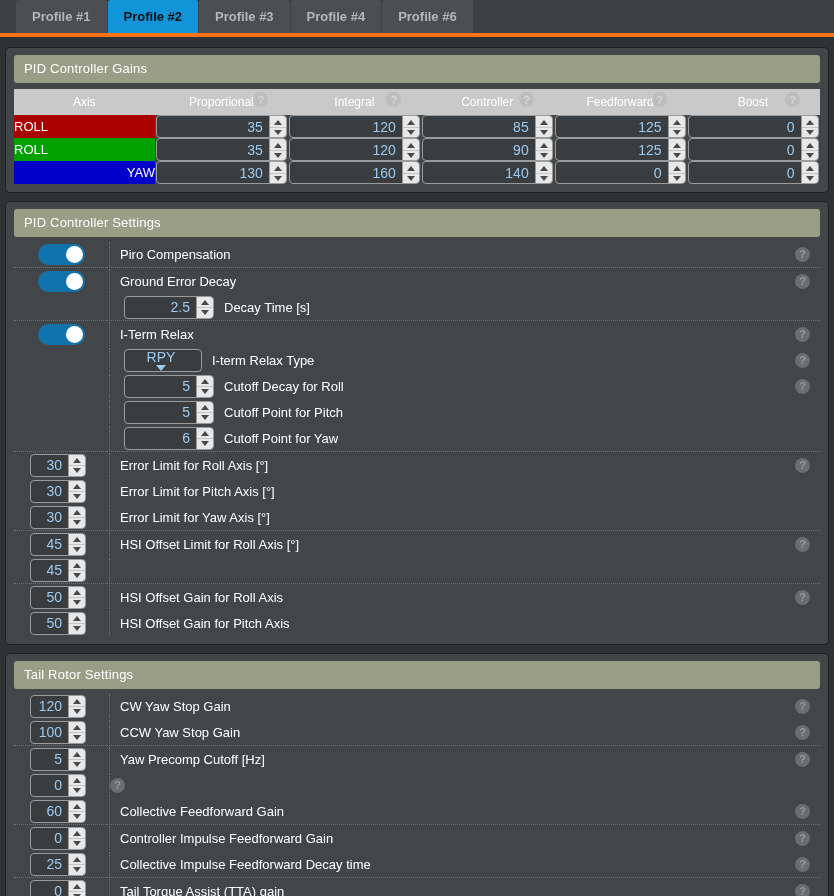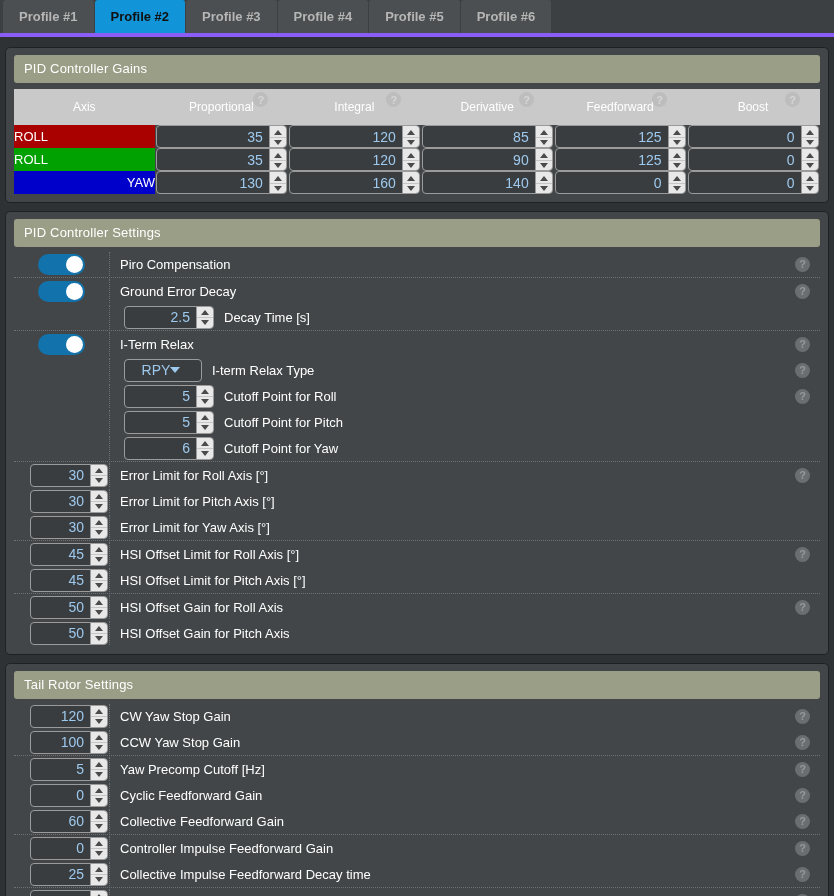--- a/index.html
+++ b/index.html
@@ -12,22 +12,22 @@
     overflow: hidden;
   }
   body { position: relative; }
 
   
   .tabbar {
     height: 37px;
     background: #3d4042;
     display: flex;
     align-items: flex-end;
-    border-bottom: 4px solid #8b5cf6;
-    padding-left: 3px;
+    border-bottom: 4px solid #f97316;
+    padding-left: 16px;
   }
   .tab {
     height: 33px;
     padding: 0 16px;
     display: flex;
     align-items: center;
     justify-content: center;
     font-size: 13px;
     font-weight: bold;
     color: #b6b6b6;
@@ -73,21 +73,21 @@
     width: 100%;
     border-collapse: collapse;
     margin-top: 6px;
     table-layout: fixed;
   }
   table.gains th {
     background: #c9c9c9;
     color: #ffffff;
     font-size: 12px;
     font-weight: normal;
-    height: 36px;
+    height: 26px;
     padding: 0;
     position: relative;
     text-align: center;
     border-right: 1px solid #c9c9c9;
     margin-top: 44px;
   }
   table.gains th .thlabel { display: inline-block; }
   table.gains th .hlp { position: absolute; right: 9px; top: 3px; }
   table.gains td { padding: 0; height: 20px; }
   td.axis {
@@ -173,21 +173,21 @@
   }
   .ctrl-col {
     width: 96px;
     flex: 0 0 96px;
     display: flex;
     align-items: center;
     padding-left: 16px;
     align-self: stretch;
     border-right: 1px dotted #6e7173;
   }
-  .ctrl-col .numbox { width: 78px; }
+  .ctrl-col .numbox { width: 56px; }
   .label {
     color: #ffffff;
     font-size: 13px;
     padding-left: 10px;
     flex: 1 1 auto;
     white-space: nowrap;
   }
   .hlp {
     width: 15px; height: 15px;
     border-radius: 50%;
@@ -241,20 +241,21 @@
     justify-content: center;
     background: #3a3d3f;
     border: 1px solid #9b9b9b;
     border-radius: 4px;
     height: 23px;
     width: 78px;
     color: #9ec9ee;
     font-size: 14px;
     cursor: pointer;
     padding-right: 4px;
+    flex-direction: column;
   }
   .selbox .chev {
     width: 0; height: 0;
     border-left: 5px solid transparent;
     border-right: 5px solid transparent;
     border-top: 6px solid #9ec9ee;
   }
 </style>
 </head>
 <body>
@@ -264,23 +265,20 @@
       <span>Profile #1</span>
     </div>
   <div class="tab active">
       <span>Profile #2</span>
     </div>
   <div class="tab">
       <span>Profile #3</span>
     </div>
   <div class="tab">
       <span>Profile #4</span>
-    </div>
-  <div class="tab">
-      <span>Profile #5</span>
     </div>
   <div class="tab">
       <span>Profile #6</span>
     </div>
 </div>
 
 <div class="page">
 
   <div class="panel">
     <div class="panel-inner">
@@ -293,21 +291,21 @@
             </th>
             <th>
               <span class="thlabel">Proportional</span>
               <span class="hlp">?</span>
             </th>
             <th>
               <span class="thlabel">Integral</span>
               <span class="hlp">?</span>
             </th>
             <th>
-              <span class="thlabel">Derivative</span>
+              <span class="thlabel">Controller</span>
               <span class="hlp">?</span>
             </th>
             <th>
               <span class="thlabel">Feedforward</span>
               <span class="hlp">?</span>
             </th>
             <th>
               <span class="thlabel">Boost</span>
               <span class="hlp">?</span>
             </th>
@@ -536,21 +534,21 @@
           <div class="srow sub">
             <div class="sub-ctrl"></div>
             <div class="sub-field">
               <span class="numbox">
                 <span class="val">5</span>
                 <span class="spin">
                     <span class="up"></span>
                     <span class="dn"></span>
                   </span>
               </span>
-              <span class="label">Cutoff Point for Roll</span>
+              <span class="label">Cutoff Decay for Roll</span>
             </div>
             <span style="flex:1 1 auto"></span>
             <span class="hlp">?</span>
           </div>
           <div class="srow sub">
             <div class="sub-ctrl"></div>
             <div class="sub-field">
               <span class="numbox">
                 <span class="val">5</span>
                 <span class="spin">
@@ -639,21 +637,20 @@
           <div class="srow">
             <div class="ctrl-col">
               <span class="numbox">
                 <span class="val">45</span>
                 <span class="spin">
                     <span class="up"></span>
                     <span class="dn"></span>
                   </span>
               </span>
             </div>
-            <span class="label">HSI Offset Limit for Pitch Axis [°]</span>
             <span class="hlp blank"></span>
           </div>
         </div>
 
         <div class="group">
           <div class="srow">
             <div class="ctrl-col">
               <span class="numbox">
                 <span class="val">50</span>
                 <span class="spin">
@@ -736,21 +733,20 @@
           <div class="srow">
             <div class="ctrl-col">
               <span class="numbox">
                 <span class="val">0</span>
                 <span class="spin">
                     <span class="up"></span>
                     <span class="dn"></span>
                   </span>
               </span>
             </div>
-            <span class="label">Cyclic Feedforward Gain</span>
             <span class="hlp">?</span>
           </div>
           <div class="srow">
             <div class="ctrl-col">
               <span class="numbox">
                 <span class="val">60</span>
                 <span class="spin">
                     <span class="up"></span>
                     <span class="dn"></span>
                   </span>

